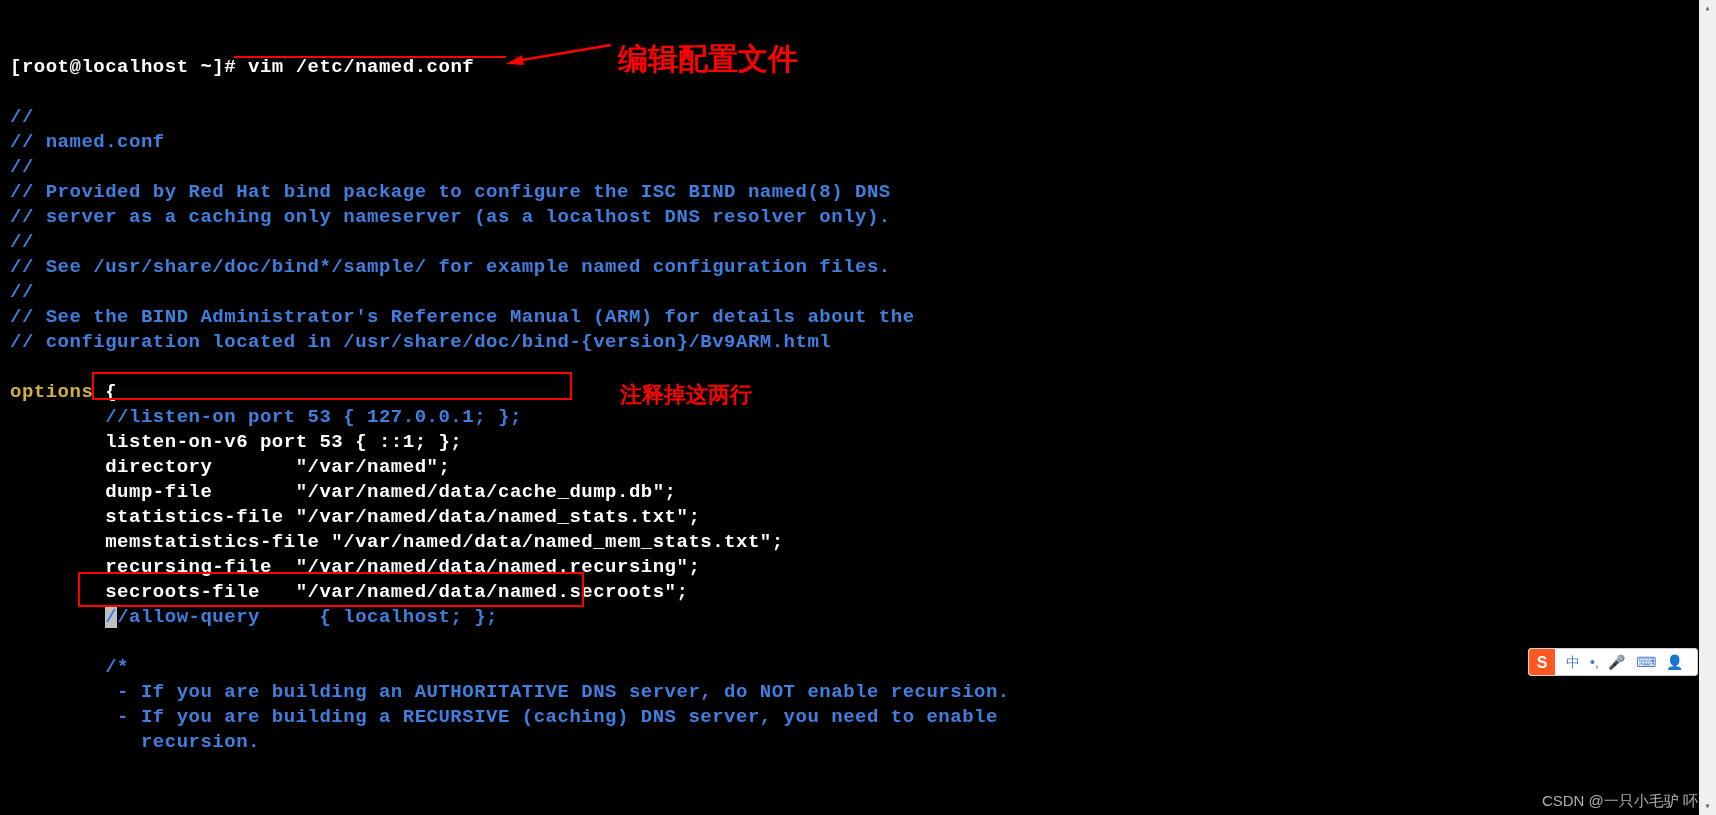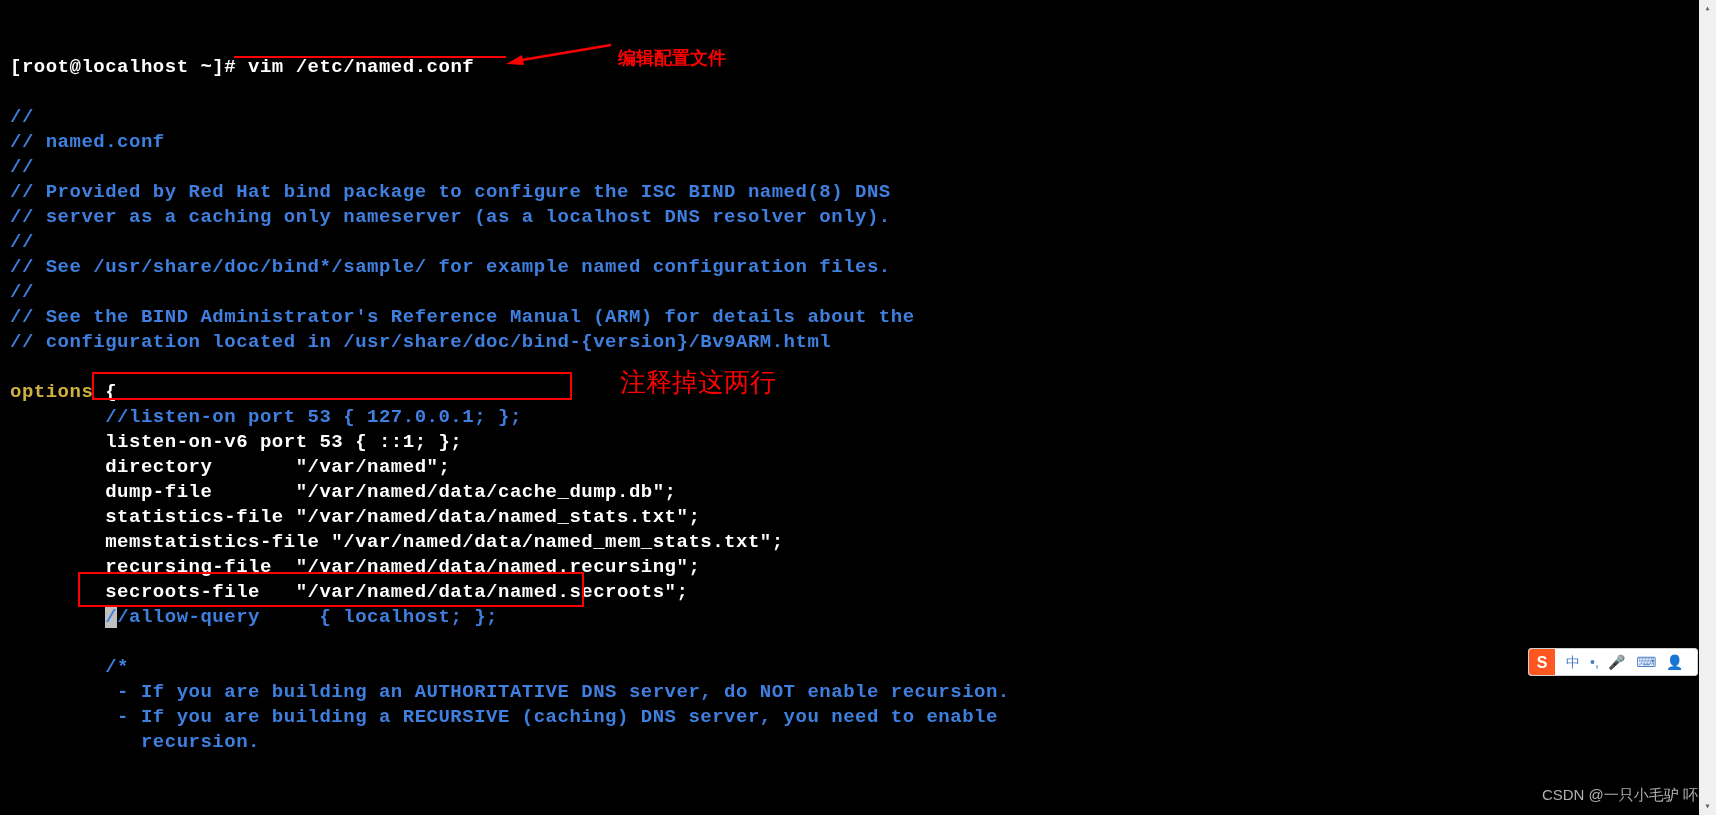--- a/index.html
+++ b/index.html
@@ -60,36 +60,36 @@
     width: 110px;
     height: 30px;
   }
   .arrow svg { width: 100%; height: 100%; }
   .anno1 {
     position: absolute;
     left: 618px;
     top: 46px;
     color: #ff0000;
     font-family: "Microsoft YaHei", sans-serif;
-    font-size: 18px;
+    font-size: 30px;
     font-weight: bold;
   }
   .anno2 {
     position: absolute;
     left: 620px;
-    top: 370px;
+    top: 382px;
     color: #ff0000;
     font-family: "Microsoft YaHei", sans-serif;
-    font-size: 26px;
-    font-weight: normal;
+    font-size: 22px;
+    font-weight: bold;
   }
   .watermark {
     position: absolute;
     right: 18px;
-    bottom: 8px;
+    bottom: 2px;
     color: #b0b0b0;
     font-family: "Microsoft YaHei", sans-serif;
     font-size: 15px;
   }
   .scrollbar {
     position: absolute;
     right: 0;
     top: 0;
     width: 17px;
     height: 815px;

